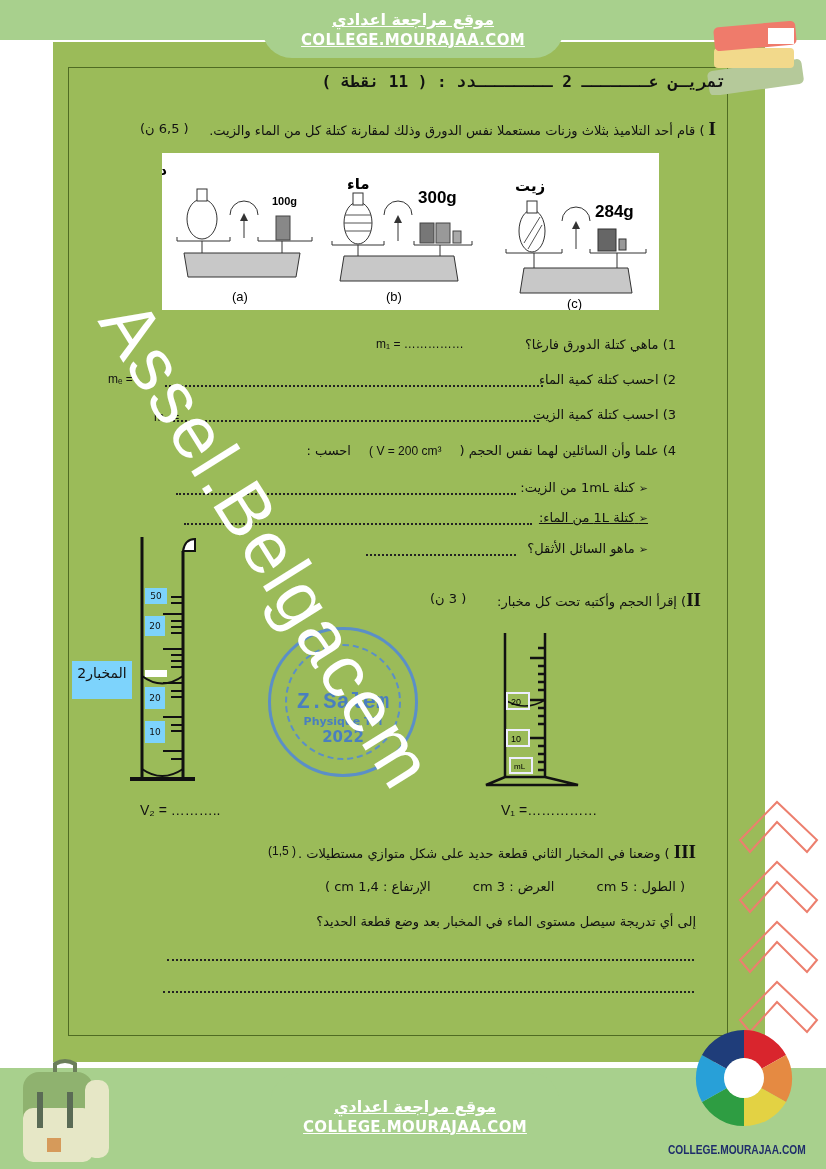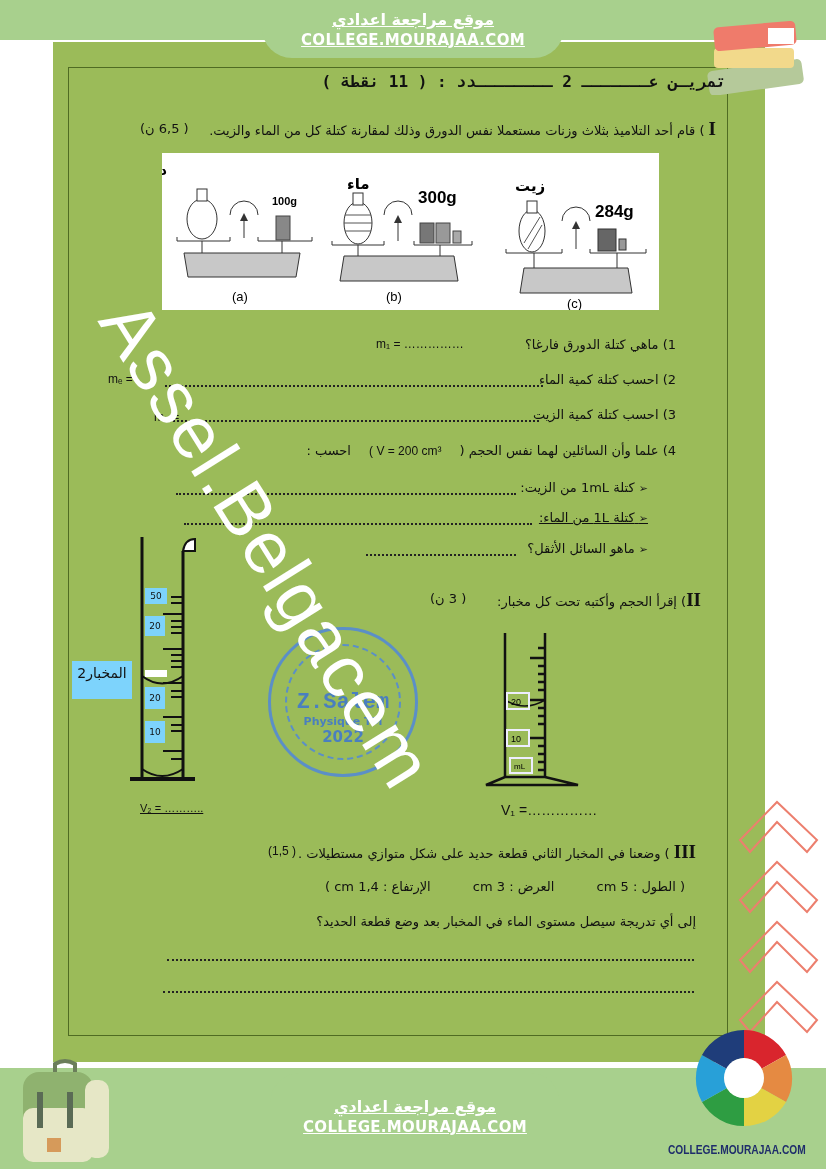--- a/index.html
+++ b/index.html
@@ -185,21 +185,21 @@
       <line x1="46" y1="226" x2="58" y2="226"></line>
   </g>
   <path d="M17,143 Q37,158 58,143" fill="none" stroke="#111" stroke-width="2"></path>
   <rect x="20" y="137" width="22" height="7" fill="#fff"></rect>
 </svg>
 <div class="cyl-label abs" style="left:145px;top:588px;width:22px;height:16px;line-height:16px;">50</div>
 <div class="cyl-label abs" style="left:145px;top:616px;width:20px;height:20px;line-height:20px;">20</div>
 <div class="cyl-label abs" style="left:145px;top:687px;width:20px;height:22px;line-height:22px;">20</div>
 <div class="cyl-label abs" style="left:145px;top:721px;width:20px;height:22px;line-height:22px;">10</div>
 <div class="cyl-label abs" style="left:72px;top:661px;width:60px;height:38px;line-height:24px;font-size:14px;">المخبار2</div>
-<div class="abs lbl" style="left:140px;top:802px;font-size:11px;text-decoration:underline;">V₂ = ………..</div>
+<div class="abs lbl" style="left:140px;top:802px;font-size:14px;">V₂ = ………..</div>
 
 <svg class="abs" style="left:480px;top:630px;" width="100" height="160">
   <line x1="25" y1="3" x2="25" y2="147" stroke="#111" stroke-width="2.5"></line>
   <line x1="65" y1="3" x2="65" y2="147" stroke="#111" stroke-width="2.5"></line>
   <polygon points="25,147 65,147 98,155 6,155" fill="none" stroke="#111" stroke-width="2.5"></polygon>
   <g stroke="#111" stroke-width="2.5">
     <line x1="58" y1="18" x2="65" y2="18"></line>
       <line x1="50" y1="28" x2="65" y2="28"></line>
       <line x1="58" y1="36" x2="65" y2="36"></line>
     <line x1="58" y1="44" x2="65" y2="44"></line>

